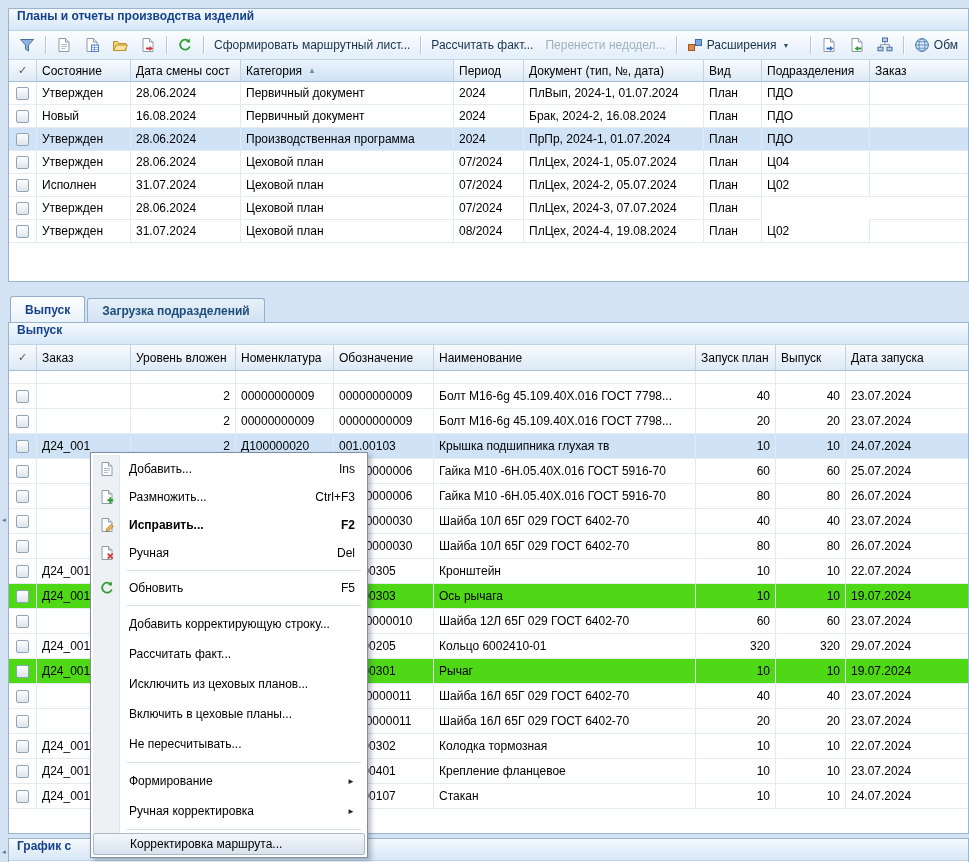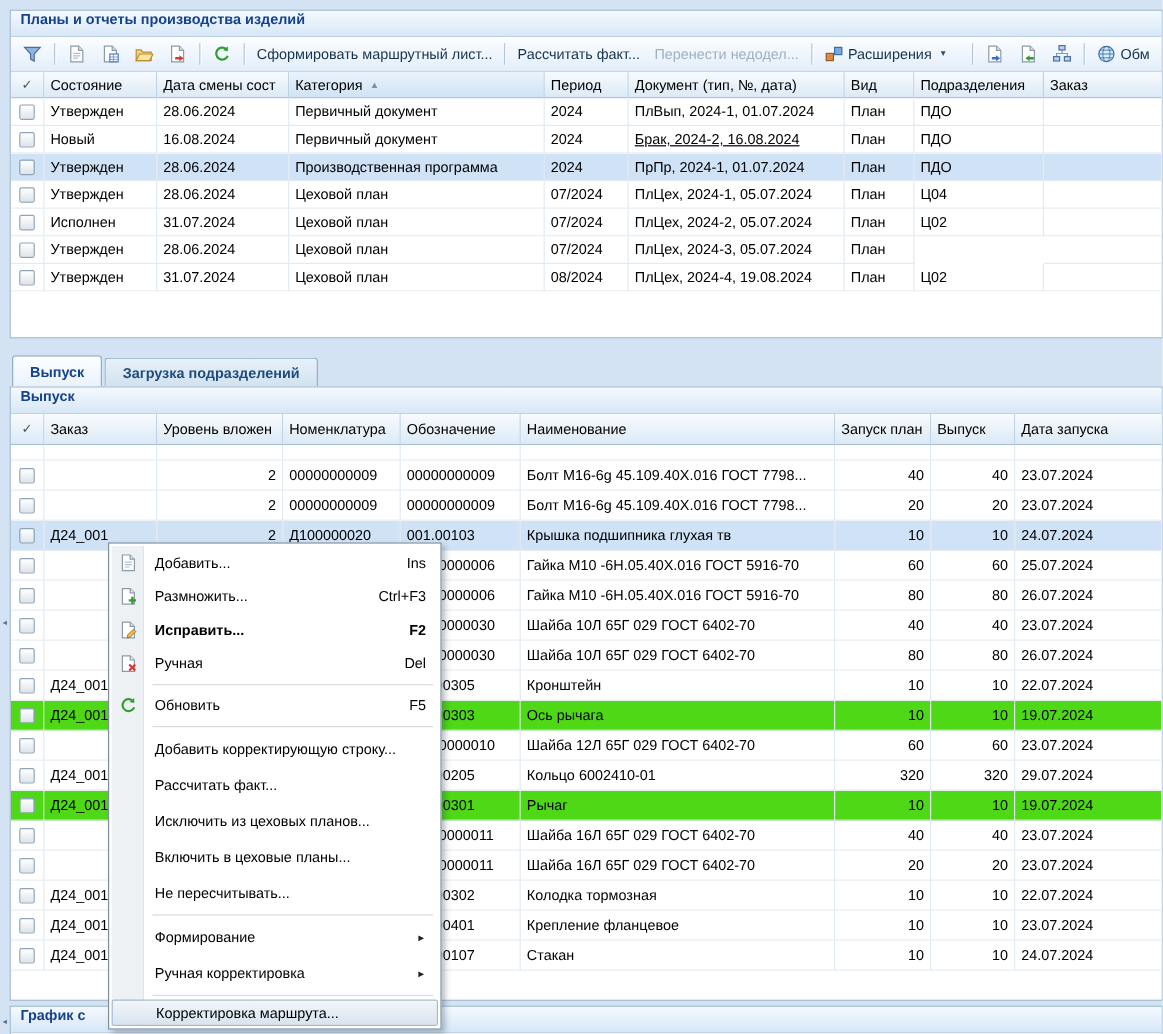--- a/index.html
+++ b/index.html
@@ -235,21 +235,21 @@
           <div class="gcell" style="flex: 0 0 100px; width: 100px;"></div>
         </div>
         <div class="grow drow" style="height: 23px;">
           <div class="gcell center" style="flex: 0 0 28px; width: 28px;">
             <span class="cb"></span>
           </div>
           <div class="gcell" style="flex: 0 0 94px; width: 94px;">Новый</div>
           <div class="gcell" style="flex: 0 0 110px; width: 110px;">16.08.2024</div>
           <div class="gcell" style="flex: 0 0 213px; width: 213px;">Первичный документ</div>
           <div class="gcell" style="flex: 0 0 70px; width: 70px;">2024</div>
-          <div class="gcell" style="flex: 0 0 180px; width: 180px; text-decoration: underline;">Брак, 2024-2, 16.08.2024</div>
+          <div class="gcell" style="flex: 0 0 180px; width: 180px;">Брак, 2024-2, 16.08.2024</div>
           <div class="gcell" style="flex: 0 0 58px; width: 58px;">План</div>
           <div class="gcell" style="flex: 0 0 108px; width: 108px;">ПДО</div>
           <div class="gcell" style="flex: 0 0 100px; width: 100px;"></div>
         </div>
         <div class="grow drow rsel" style="height: 23px;">
           <div class="gcell center" style="flex: 0 0 28px; width: 28px;">
             <span class="cb"></span>
           </div>
           <div class="gcell" style="flex: 0 0 94px; width: 94px;">Утвержден</div>
           <div class="gcell" style="flex: 0 0 110px; width: 110px;">28.06.2024</div>
@@ -287,21 +287,21 @@
           <div class="gcell" style="flex: 0 0 100px; width: 100px;"></div>
         </div>
         <div class="grow drow" style="height: 23px;">
           <div class="gcell center" style="flex: 0 0 28px; width: 28px;">
             <span class="cb"></span>
           </div>
           <div class="gcell" style="flex: 0 0 94px; width: 94px;">Утвержден</div>
           <div class="gcell" style="flex: 0 0 110px; width: 110px;">28.06.2024</div>
           <div class="gcell" style="flex: 0 0 213px; width: 213px;">Цеховой план</div>
           <div class="gcell" style="flex: 0 0 70px; width: 70px;">07/2024</div>
-          <div class="gcell" style="flex: 0 0 180px; width: 180px;">ПлЦех, 2024-3, 05.07.2024</div>
+          <div class="gcell" style="flex: 0 0 180px; width: 180px;">ПлЦех, 2024-3, 07.07.2024</div>
           <div class="gcell" style="flex: 0 0 58px; width: 58px;">План</div>
           <div class="gcell" style="flex: 0 0 108px; width: 108px; margin-top: 28px;">Ц01</div>
           <div class="gcell" style="flex: 0 0 100px; width: 100px;"></div>
         </div>
         <div class="grow drow" style="height: 23px;">
           <div class="gcell center" style="flex: 0 0 28px; width: 28px;">
             <span class="cb"></span>
           </div>
           <div class="gcell" style="flex: 0 0 94px; width: 94px;">Утвержден</div>
           <div class="gcell" style="flex: 0 0 110px; width: 110px;">31.07.2024</div>

